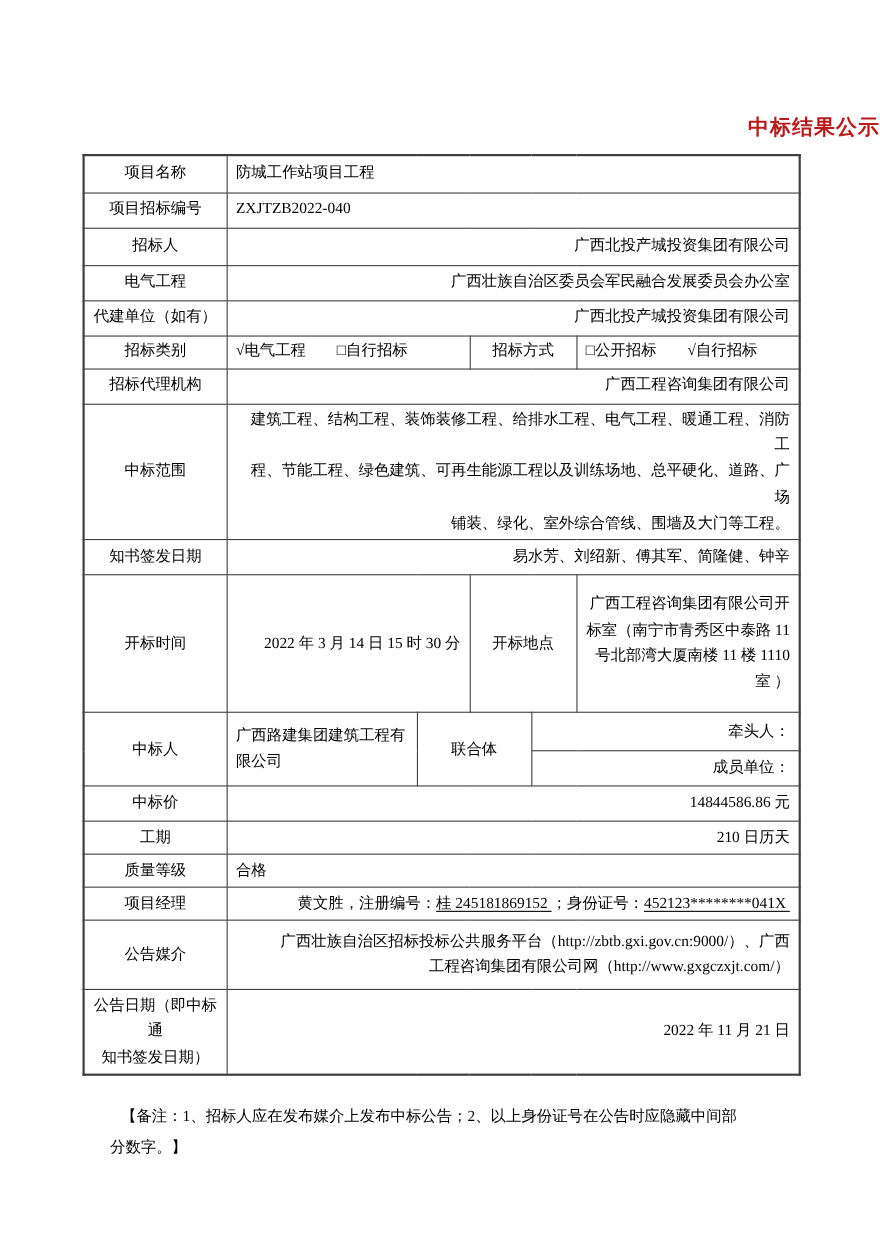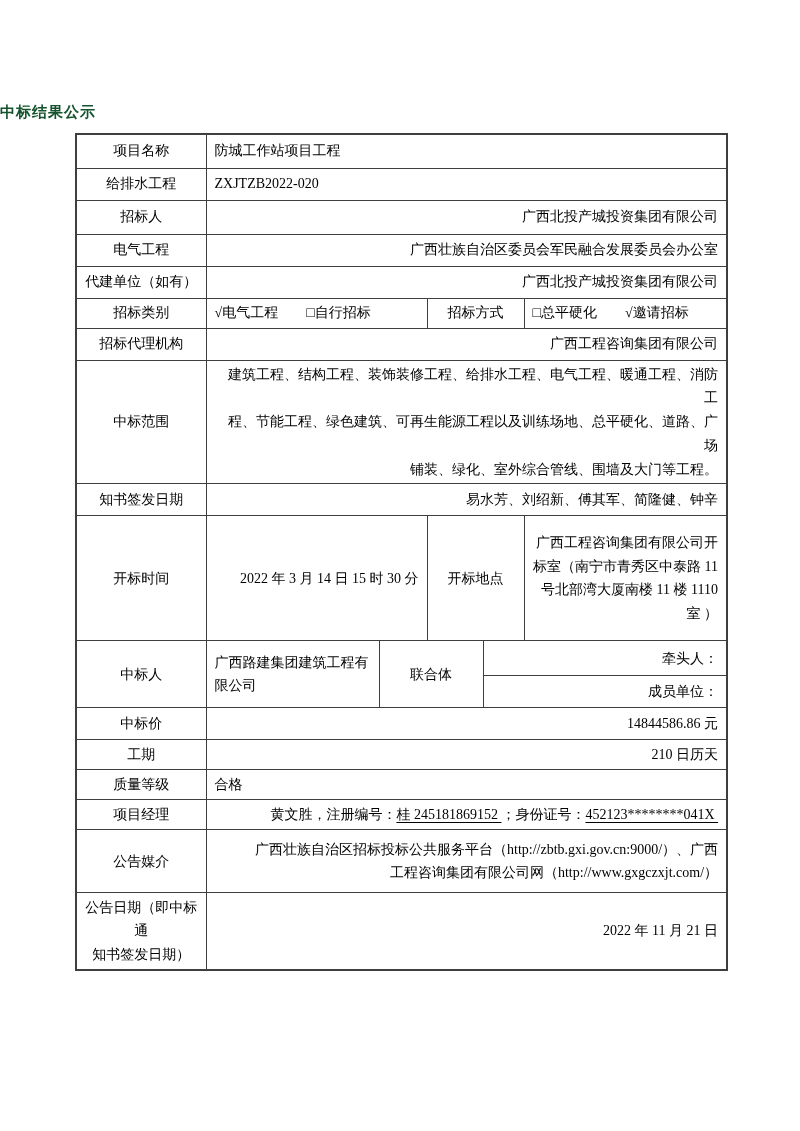--- a/index.html
+++ b/index.html
@@ -7,23 +7,23 @@
     position:relative;
     width:800px;height:1131px;
     background:#ffffff;
     box-sizing:border-box;
     padding-top:103px;
     font-family:"Liberation Serif","DejaVu Serif",serif;
     font-size:14px;color:#000;
   }
   .title{
     margin:0 0 11px 0;
-    text-align:left;
+    text-align:right;
     font-family:"Liberation Sans","DejaVu Sans",sans-serif;
-    font-weight:bold;font-size:15px;color:#14532d;
+    font-weight:bold;font-size:19px;color:#b91c1c;
     letter-spacing:1px;
   }
   table.doc{
     border-collapse:collapse;
     margin-left:75px;
     width:651px;
     table-layout:fixed;
     border:2px solid #3f3f3f;
   }
   table.doc td{
@@ -67,40 +67,40 @@
       <col style="width:56px">
         <col style="width:41px">
         <col style="width:203px">
     </colgroup>
     <tbody>
       <tr class="h34">
         <td class="lbl">项目名称</td>
         <td class="center" colspan="5">防城工作站项目工程</td>
       </tr>
       <tr class="h32">
-        <td class="lbl">给排水工程</td>
-        <td class="center" colspan="5">ZXJTZB2022-020</td>
+        <td class="lbl">项目招标编号</td>
+        <td class="center" colspan="5">ZXJTZB2022-040</td>
       </tr>
       <tr class="h34">
         <td class="lbl">招标人</td>
         <td class="left" colspan="5">广西北投产城投资集团有限公司</td>
       </tr>
       <tr class="h32">
         <td class="lbl">电气工程</td>
         <td class="left" colspan="5">广西壮族自治区委员会军民融合发展委员会办公室</td>
       </tr>
       <tr class="h32">
         <td class="lbl">代建单位（如有）</td>
         <td class="left" colspan="5">广西北投产城投资集团有限公司</td>
       </tr>
       <tr class="h30">
         <td class="lbl">招标类别</td>
         <td class="center pre" colspan="2">√电气工程　　□自行招标</td>
         <td class="lbl" colspan="2">招标方式</td>
-        <td class="center pre">□总平硬化　　√邀请招标</td>
+        <td class="center pre">□公开招标　　√自行招标</td>
       </tr>
       <tr class="h32">
         <td class="lbl">招标代理机构</td>
         <td class="left" colspan="5">广西工程咨询集团有限公司</td>
       </tr>
       <tr class="h95">
         <td class="lbl">中标范围</td>
         <td class="left ml" colspan="5">建筑工程、结构工程、装饰装修工程、给排水工程、电气工程、暖通工程、消防工
 程、节能工程、绿色建筑、可再生能源工程以及训练场地、总平硬化、道路、广场
 铺装、绿化、室外综合管线、围墙及大门等工程。</td>
@@ -150,14 +150,16 @@
 工程咨询集团有限公司网（http://www.gxgczxjt.com/）</td>
       </tr>
       <tr class="h77">
         <td class="lbl ml">公告日期（即中标通
 知书签发日期）</td>
         <td class="left" colspan="5">2022 年 11 月 21 日</td>
       </tr>
     </tbody>
   </table>
 
+  <p class="note">【备注：1、招标人应在发布媒介上发布中标公告；2、以上身份证号在公告时应隐藏中间部
+分数字。】</p>
 
 </div>
 
 </body></html>

